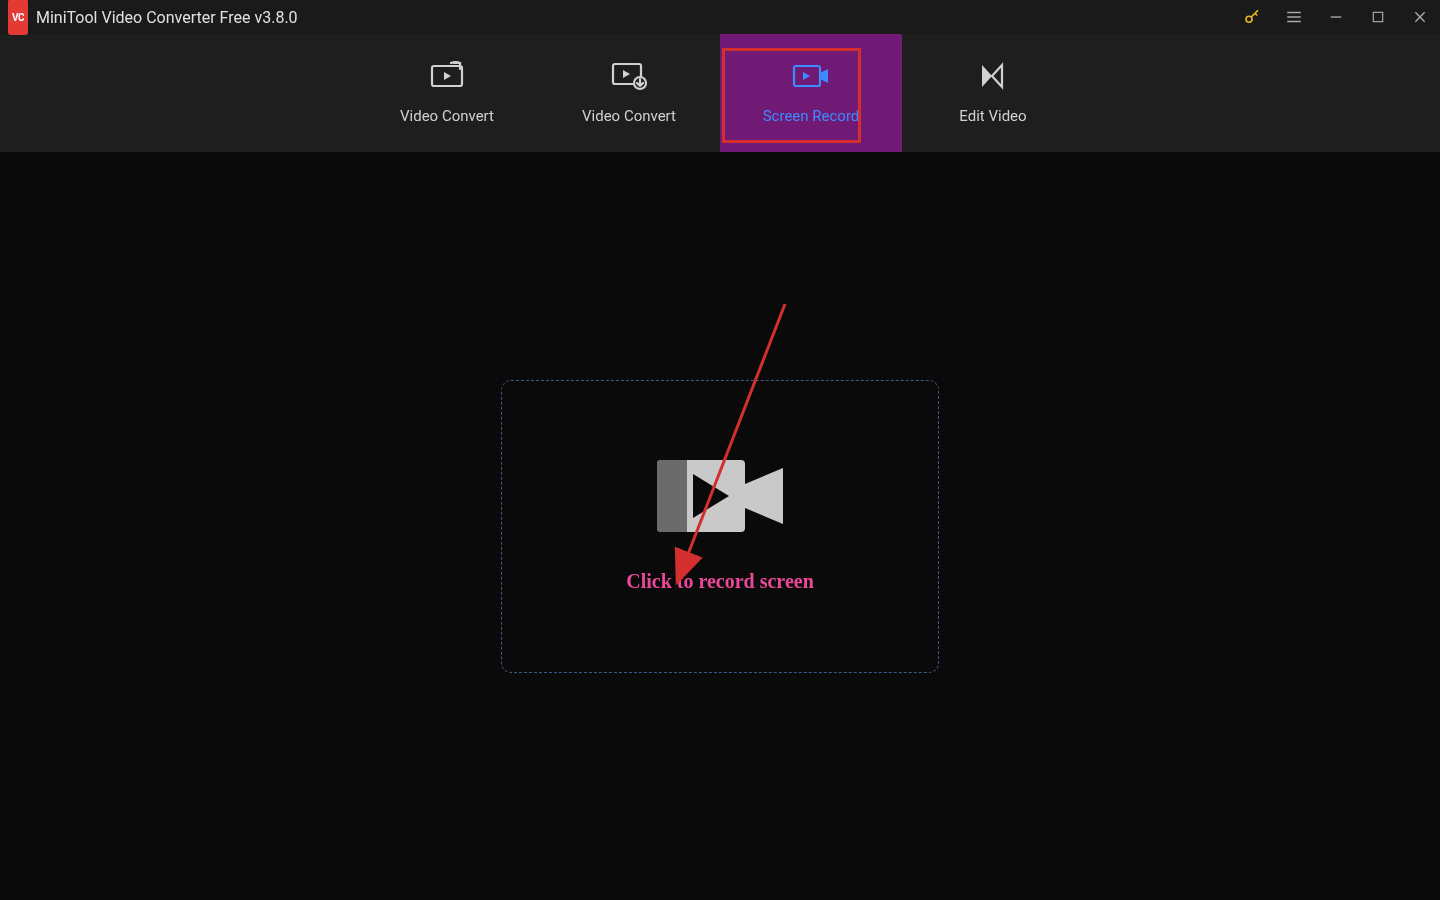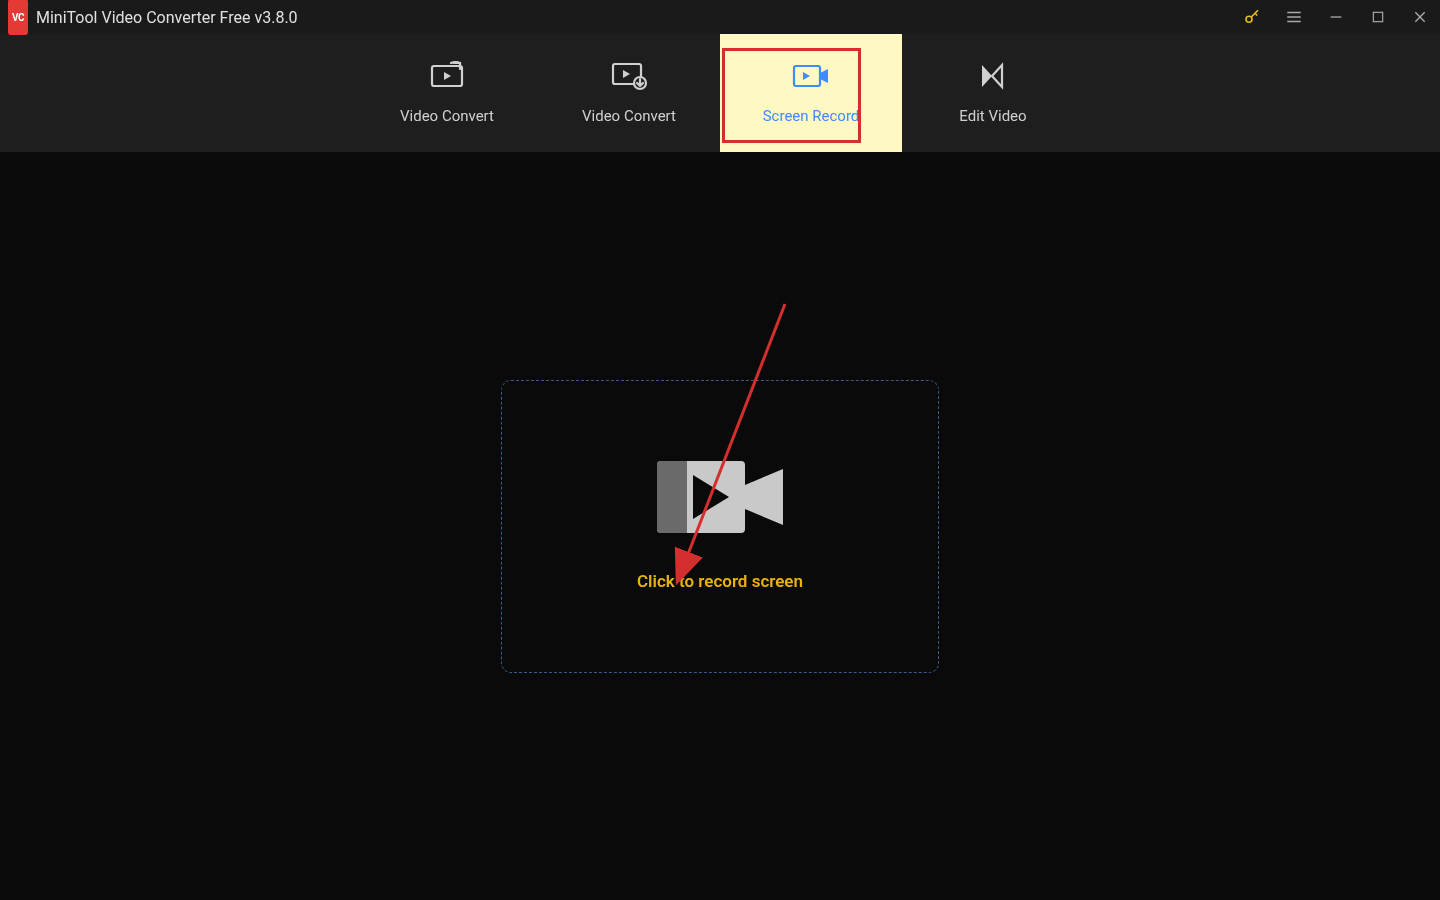--- a/index.html
+++ b/index.html
@@ -76,21 +76,21 @@
       height: 100%;
       display: flex;
       flex-direction: column;
       align-items: center;
       justify-content: center;
       gap: 16px;
       cursor: pointer;
       position: relative;
     }
     .nav-item.active {
-      background: #fef9c3;
+      background: #701a75;
       align-items: center;
     }
     .nav-icon {
       height: 30px;
       display: flex;
       align-items: center;
       justify-content: center;
     }
     .nav-label {
       font-size: 15px;
@@ -123,23 +123,24 @@
       border: 1px dashed #3c5a8c;
       border-radius: 10px;
       display: flex;
       flex-direction: column;
       align-items: center;
       justify-content: center;
       gap: 30px;
       cursor: pointer;
     }
     .record-label {
-      font-size: 17px;
+      font-size: 20px;
       font-weight: 600;
-      color: #eab308;
+      color: #ec4899;
+      font-family: Liberation Serif, serif;
     }
     .arrow-annotation {
       position: absolute;
       top: 150px;
       left: 660px;
       pointer-events: none;
       z-index: 99;
     }
   </style>
 </head>

